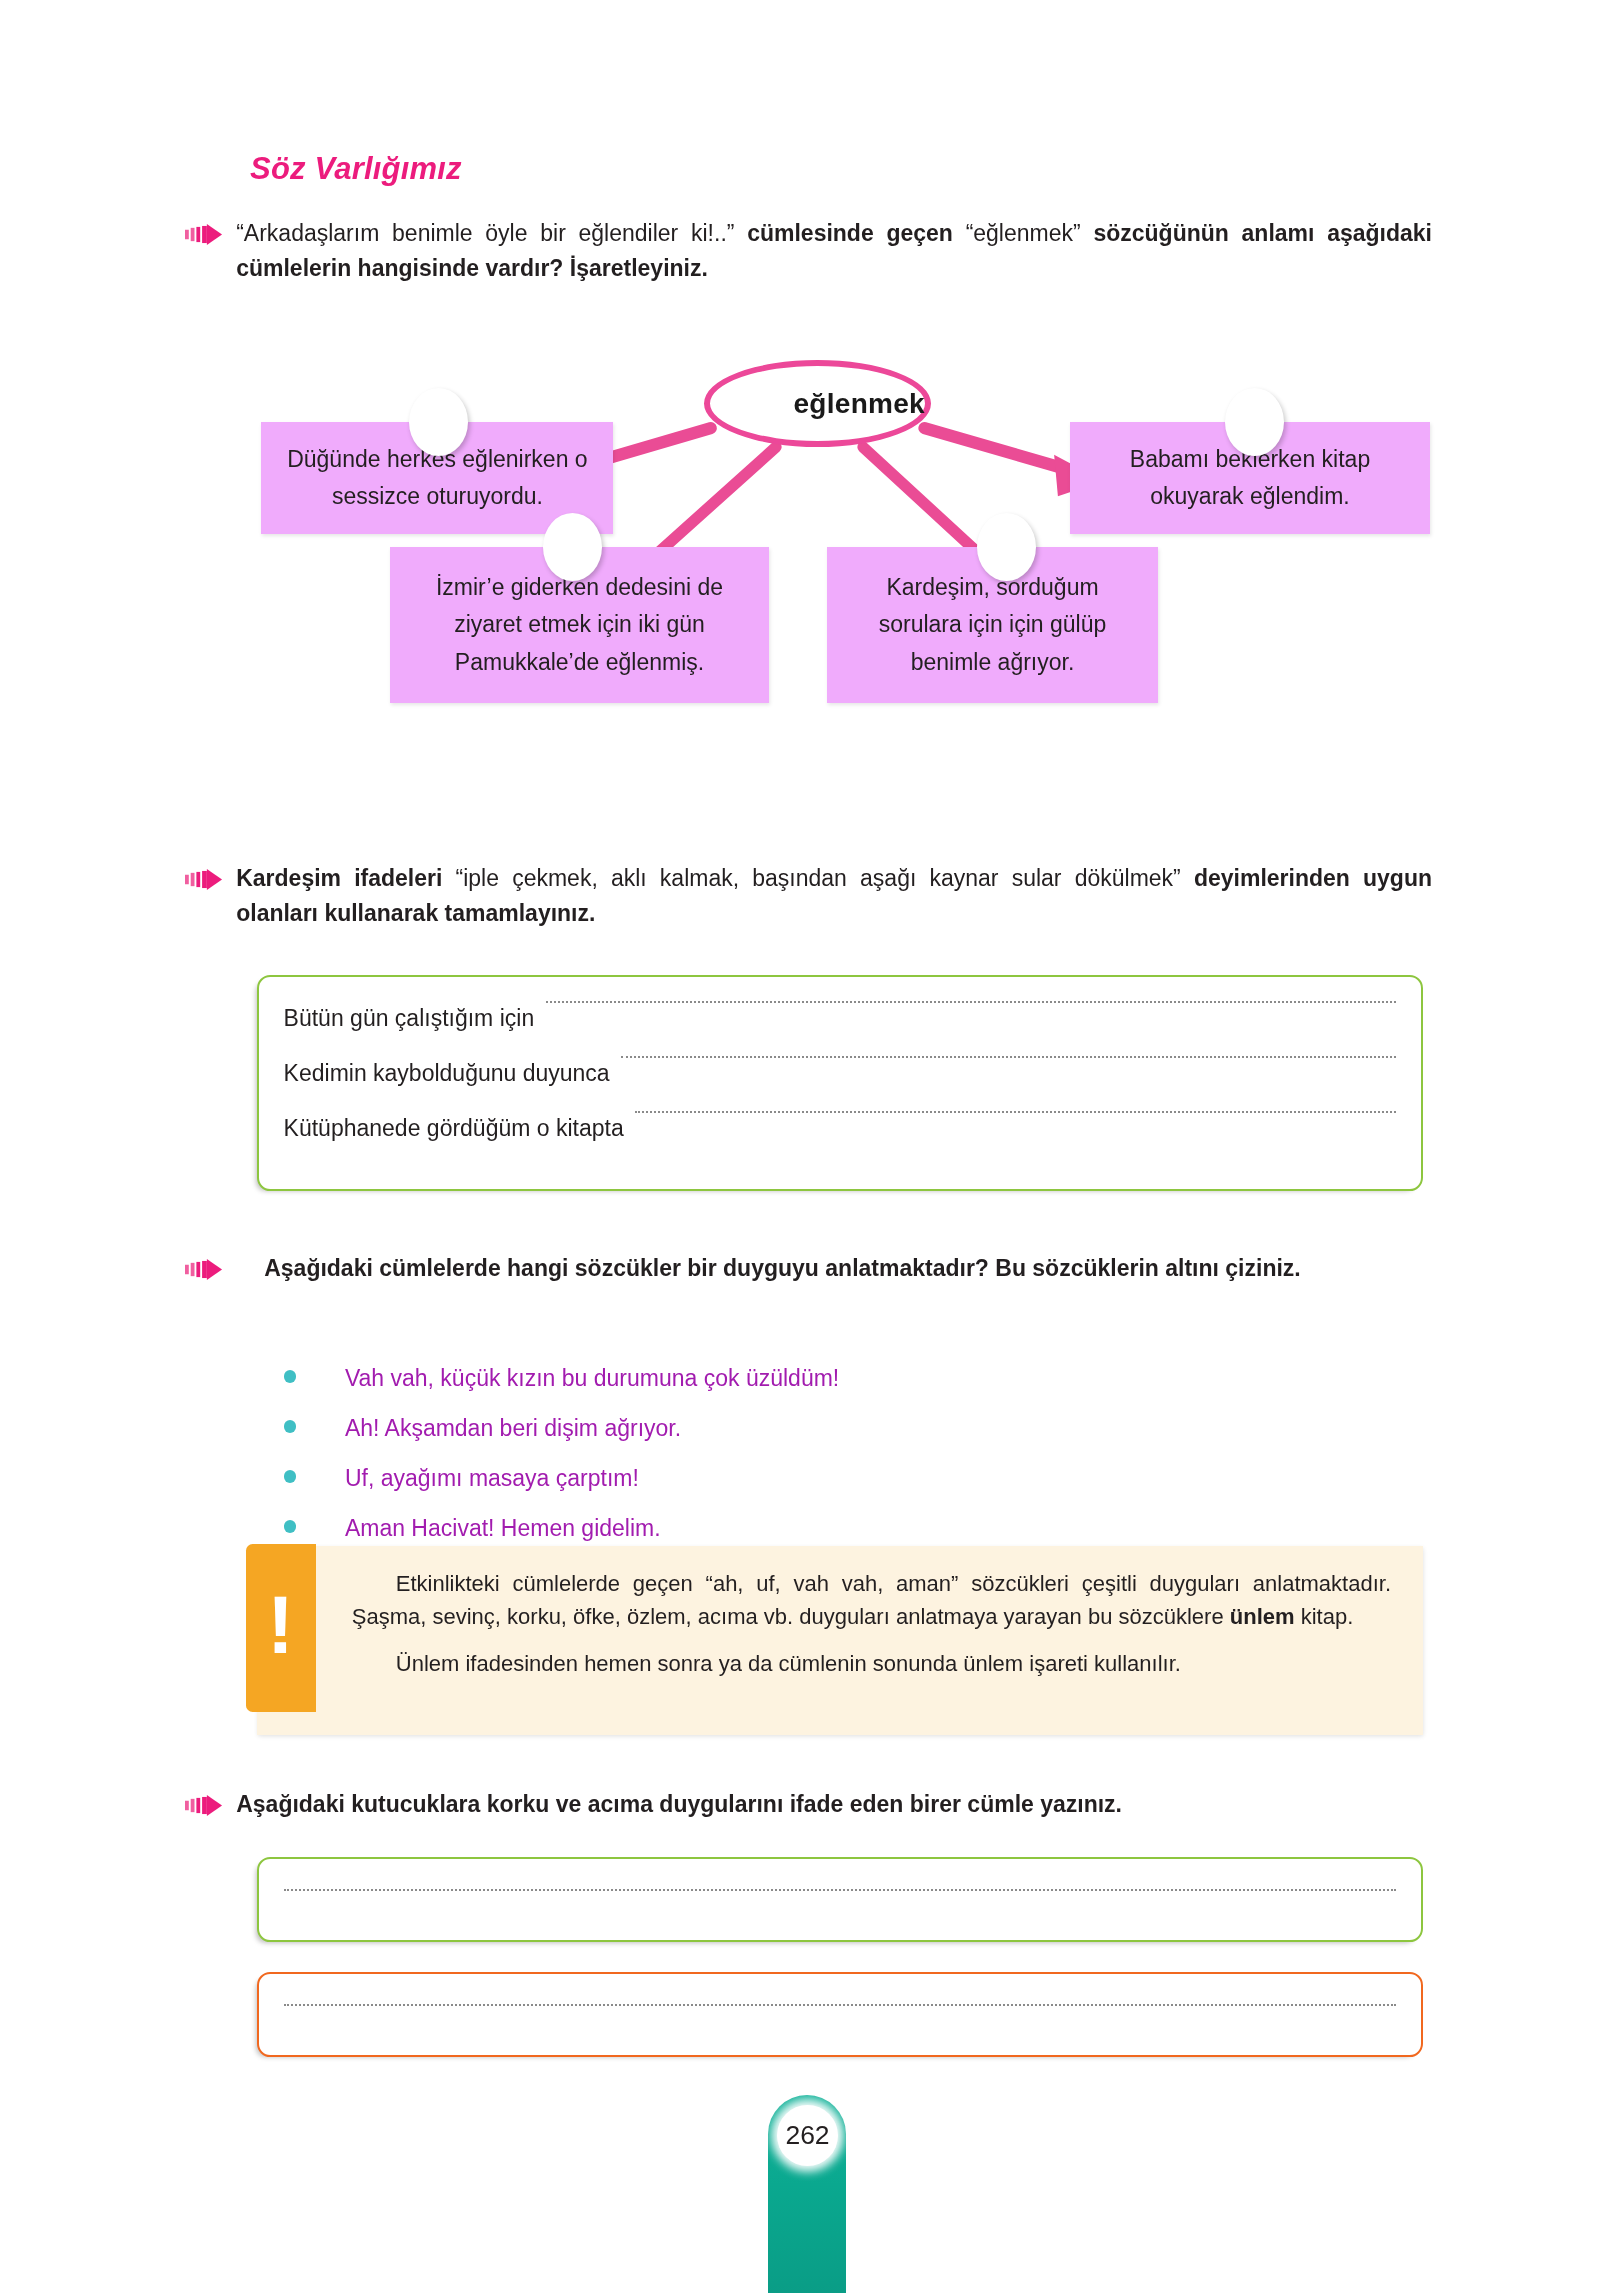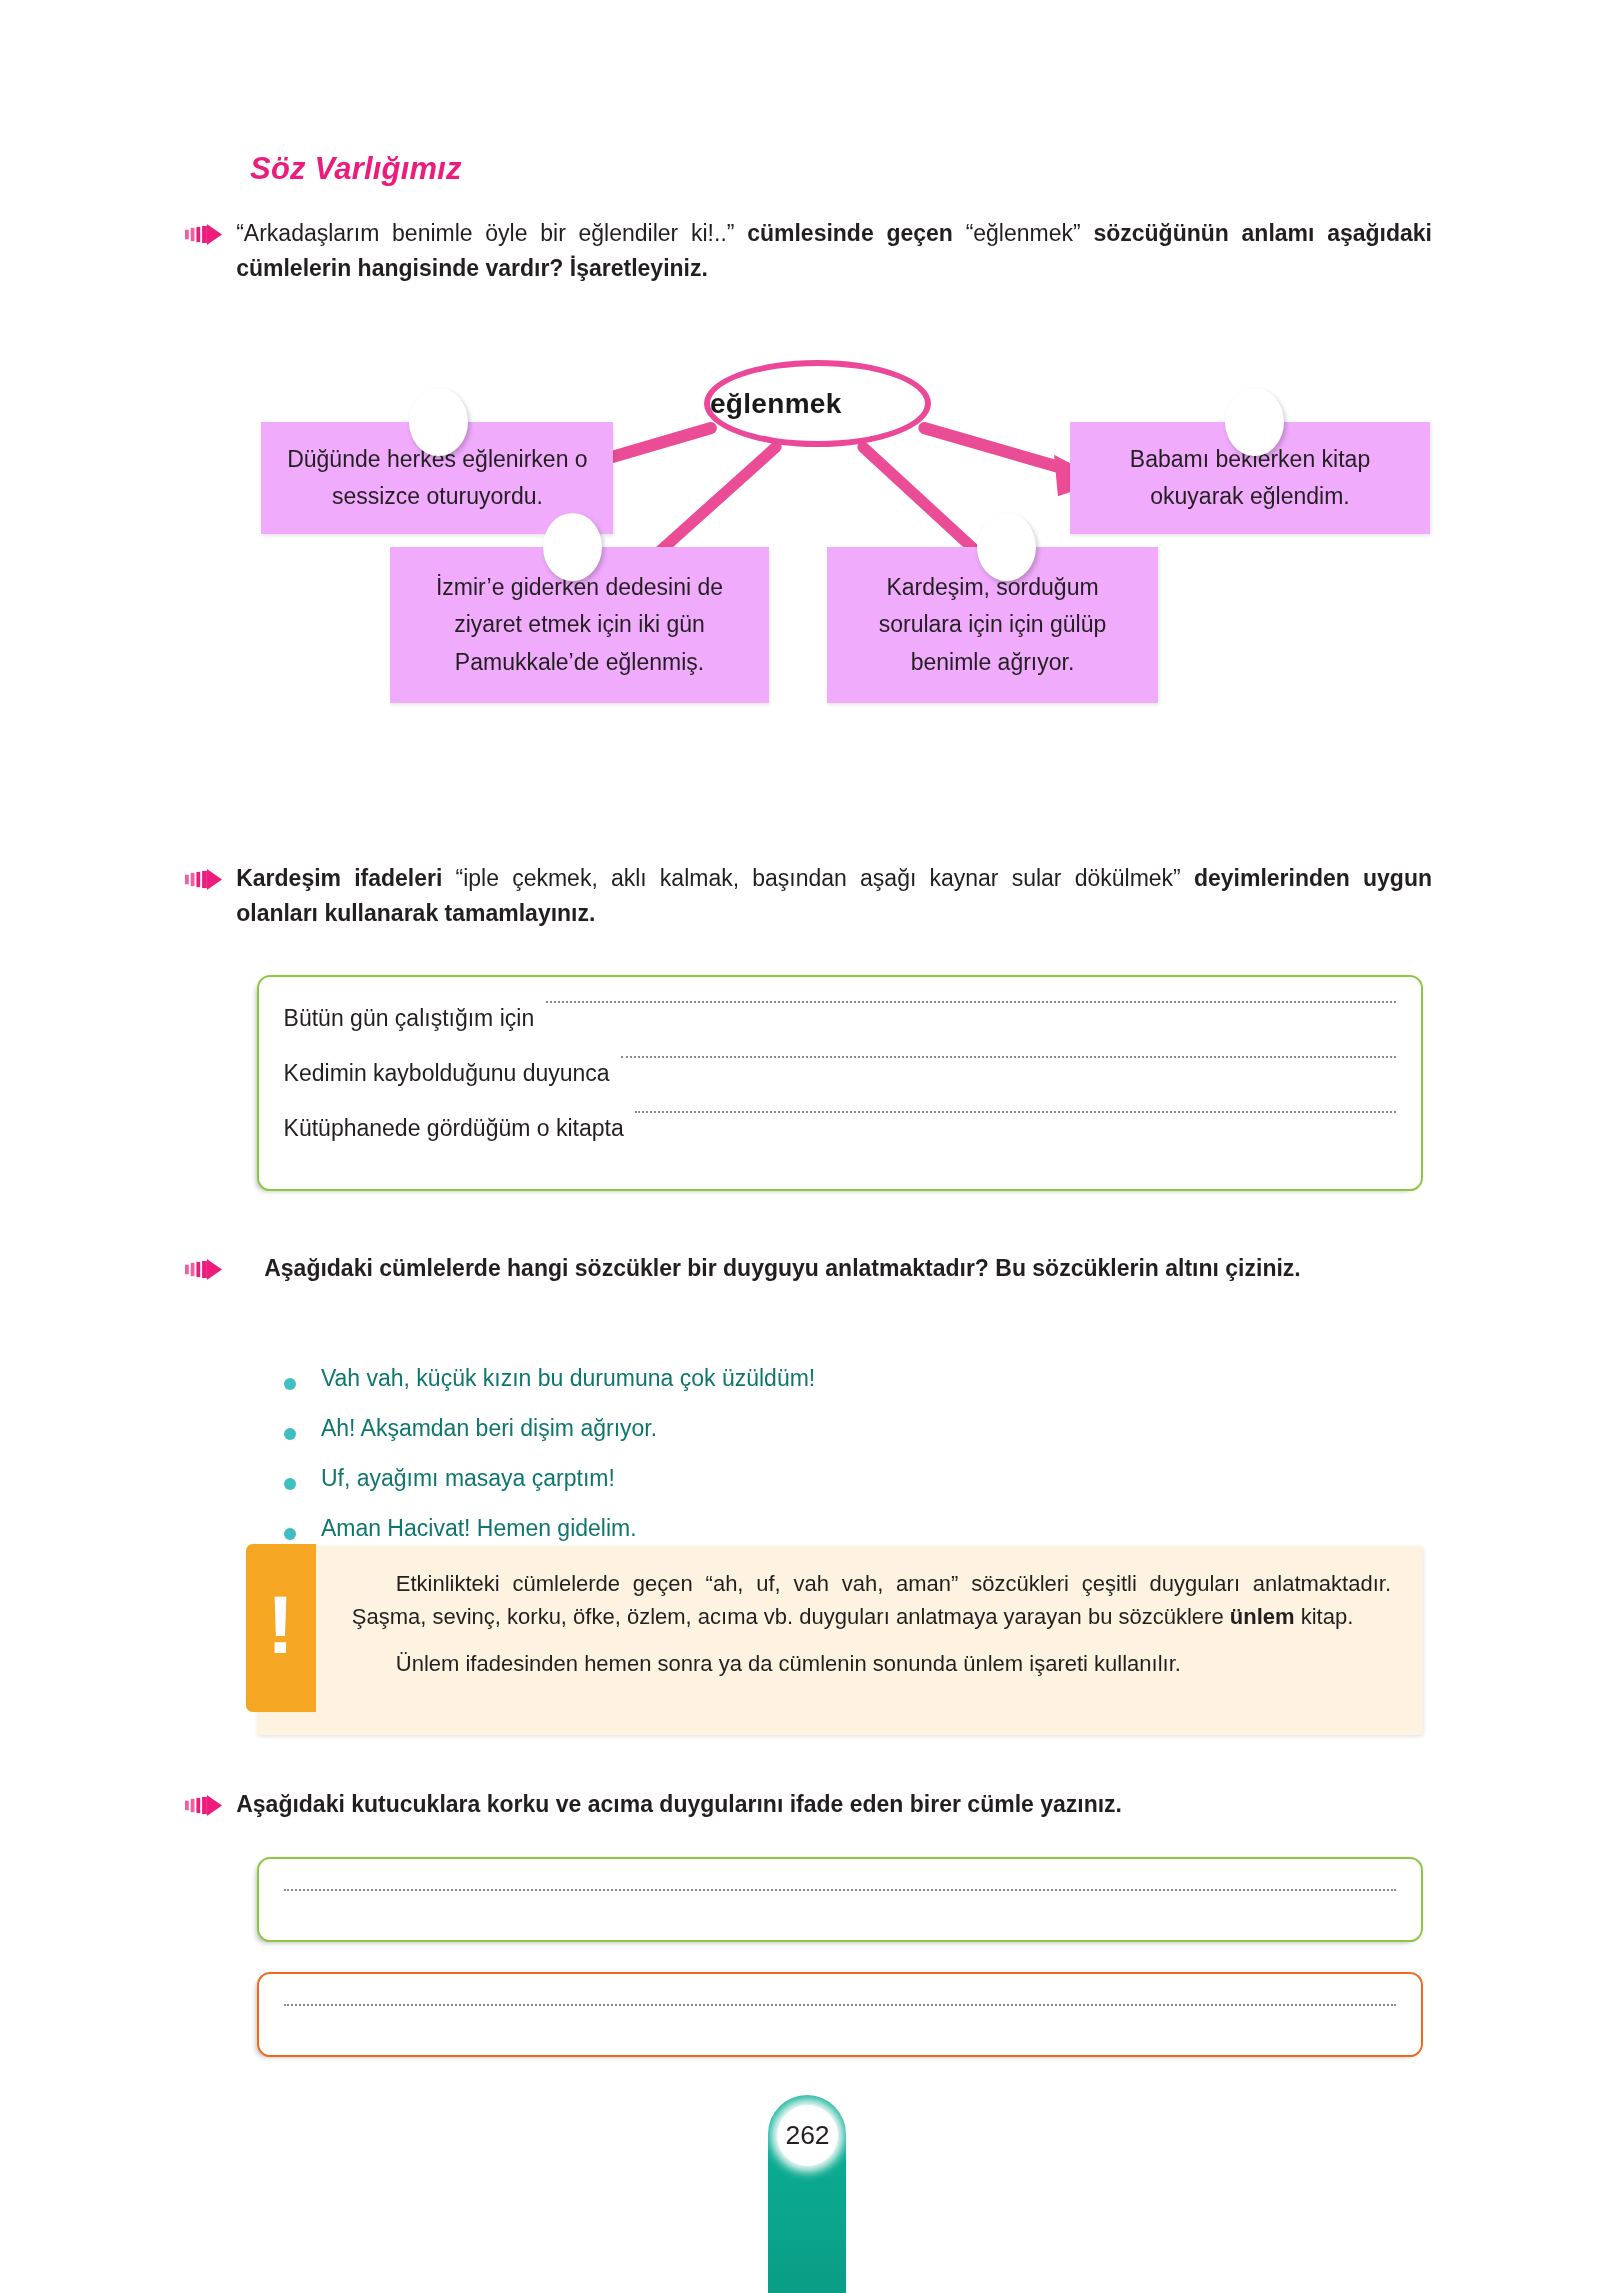--- a/index.html
+++ b/index.html
@@ -67,21 +67,21 @@
     position: absolute;
     left: 454px;
     top: 0px;
     width: 227px;
     height: 87px;
     border: 6.6px solid #ec4899;
     border-radius: 50%;
     background: #ffffff;
     display: flex;
     align-items: center;
-    justify-content: flex-start;
+    justify-content: flex-end;
     box-sizing: border-box;
     z-index: 6;
   }
   .oval span {
     font-size: 28px;
     font-weight: bold;
     color: #1a1a1a;
     letter-spacing: 0.3px;
   }
   .arrows { position: absolute; left: 0; top: 0; width: 1192px; height: 492px; z-index: 2;}
@@ -150,24 +150,25 @@
   }
 
   
   .bullets {
     position: absolute;
     left: 284px;
     top: 1365px;
   }
   .bullet-item {
     display: flex;
-    align-items: flex-end;
+    align-items: center;
     margin-bottom: 23px;
     font-size: 23px;
-    color: #0f766e;
+    color: #a21caf;
+    gap: 24px;
   }
   .dot {
     width: 12.3px;
     height: 12.3px;
     border-radius: 50%;
     background: #3fbfc4;
     margin-right: 24.6px;
     flex: 0 0 auto;
     position: relative;
     top: -1.9px;

